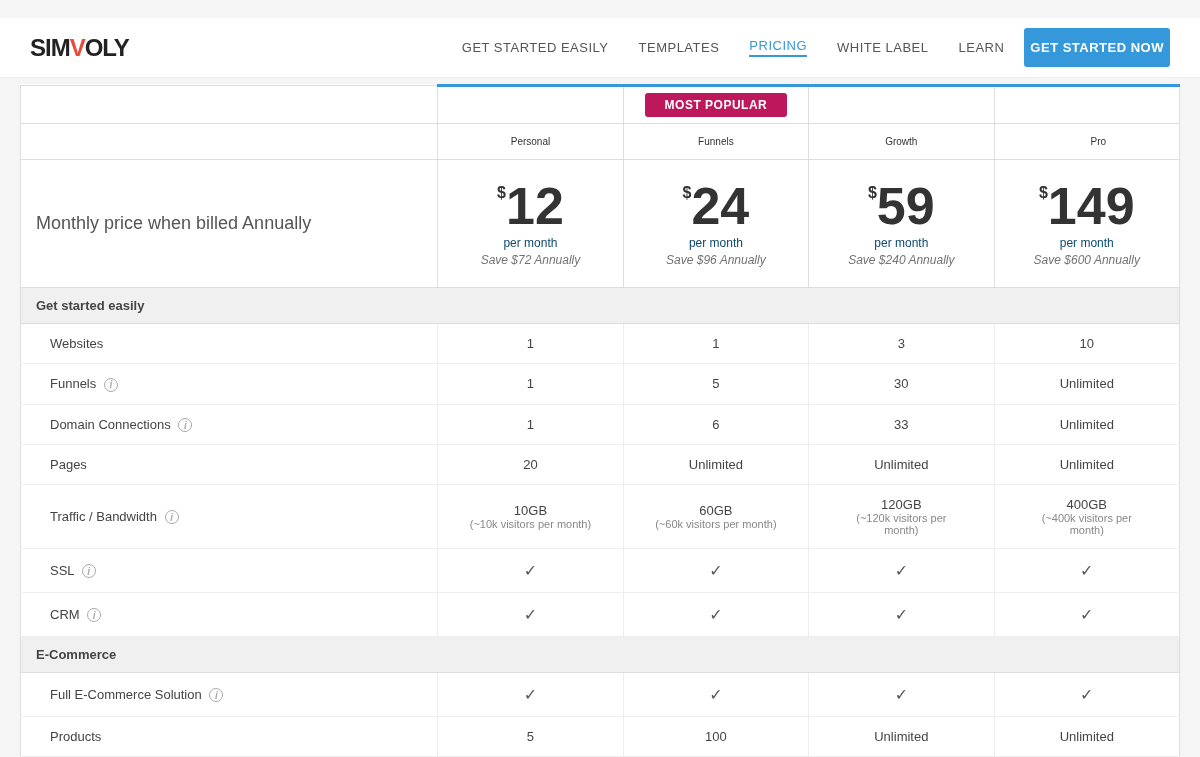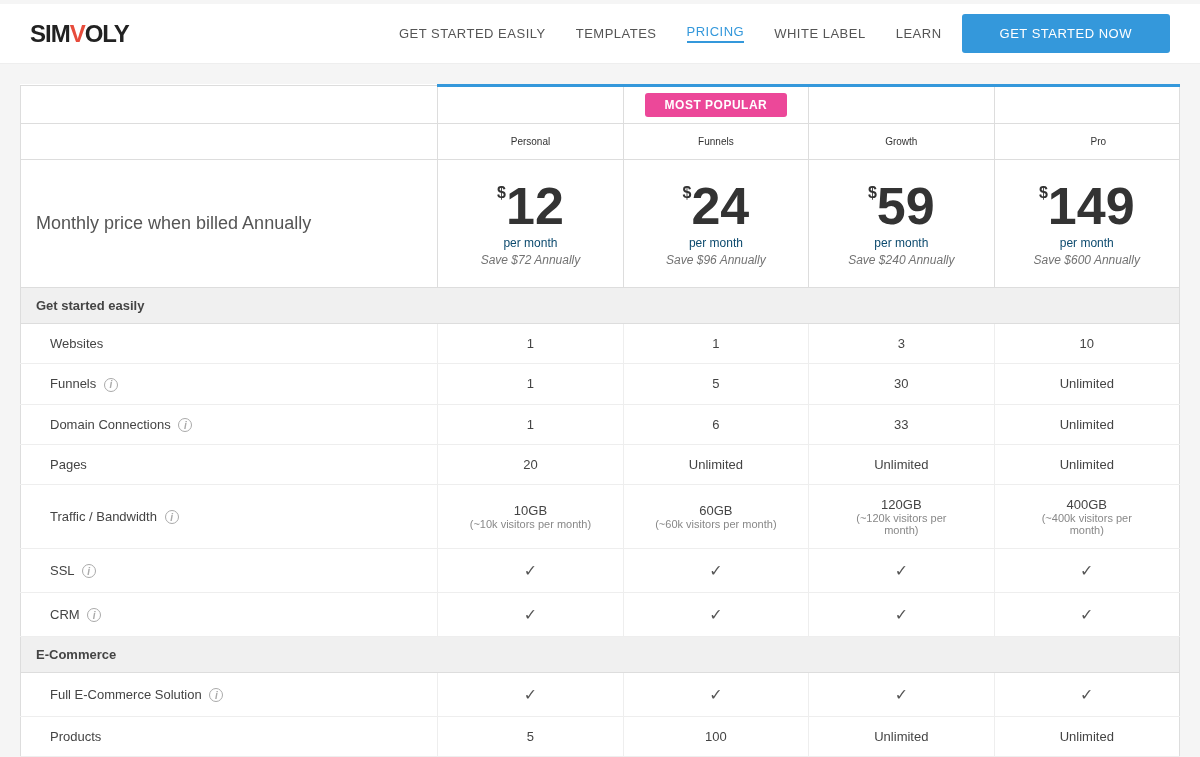--- a/index.html
+++ b/index.html
@@ -7,21 +7,21 @@
 
     
     .header {
       background: #fff;
       display: flex;
       align-items: center;
       padding: 0 30px;
       height: 60px;
       border-bottom: 1px solid #eee;
       position: sticky;
-      top: 4px;
+      top: 18px;
       z-index: 100;
     }
     .logo {
       font-size: 24px;
       font-weight: 900;
       color: #222;
       letter-spacing: -1px;
       margin-right: auto;
     }
     .logo span { color: #e74c3c; }
@@ -41,23 +41,23 @@
     }
     .nav a.active {
       color: #3498db;
       border-bottom: 2px solid #3498db;
       padding-bottom: 2px;
     }
     .cta-button {
       background: #3498db;
       color: #fff;
       border: none;
-      padding: 12px 38px;
+      padding: 12px 6px;
       font-size: 13px;
-      font-weight: 400;
+      font-weight: 700;
       letter-spacing: 0.5px;
       cursor: pointer;
       border-radius: 3px;
       text-transform: uppercase;
     }
 
     
     .main {
       max-width: 1160px;
       margin: 0 auto;
@@ -75,21 +75,21 @@
     
     .most-popular-row td {
       padding: 0;
       border: none;
     }
     .most-popular-cell {
       text-align: center;
       padding: 0;
     }
     .most-popular-badge {
-      background: #ec4899;
+      background: #be185d;
       color: #fff;
       font-size: 12px;
       font-weight: 700;
       padding: 5px 20px;
       display: inline-block;
       border-radius: 3px;
       text-transform: uppercase;
       letter-spacing: 0.5px;
     }
     .top-border-cell {

